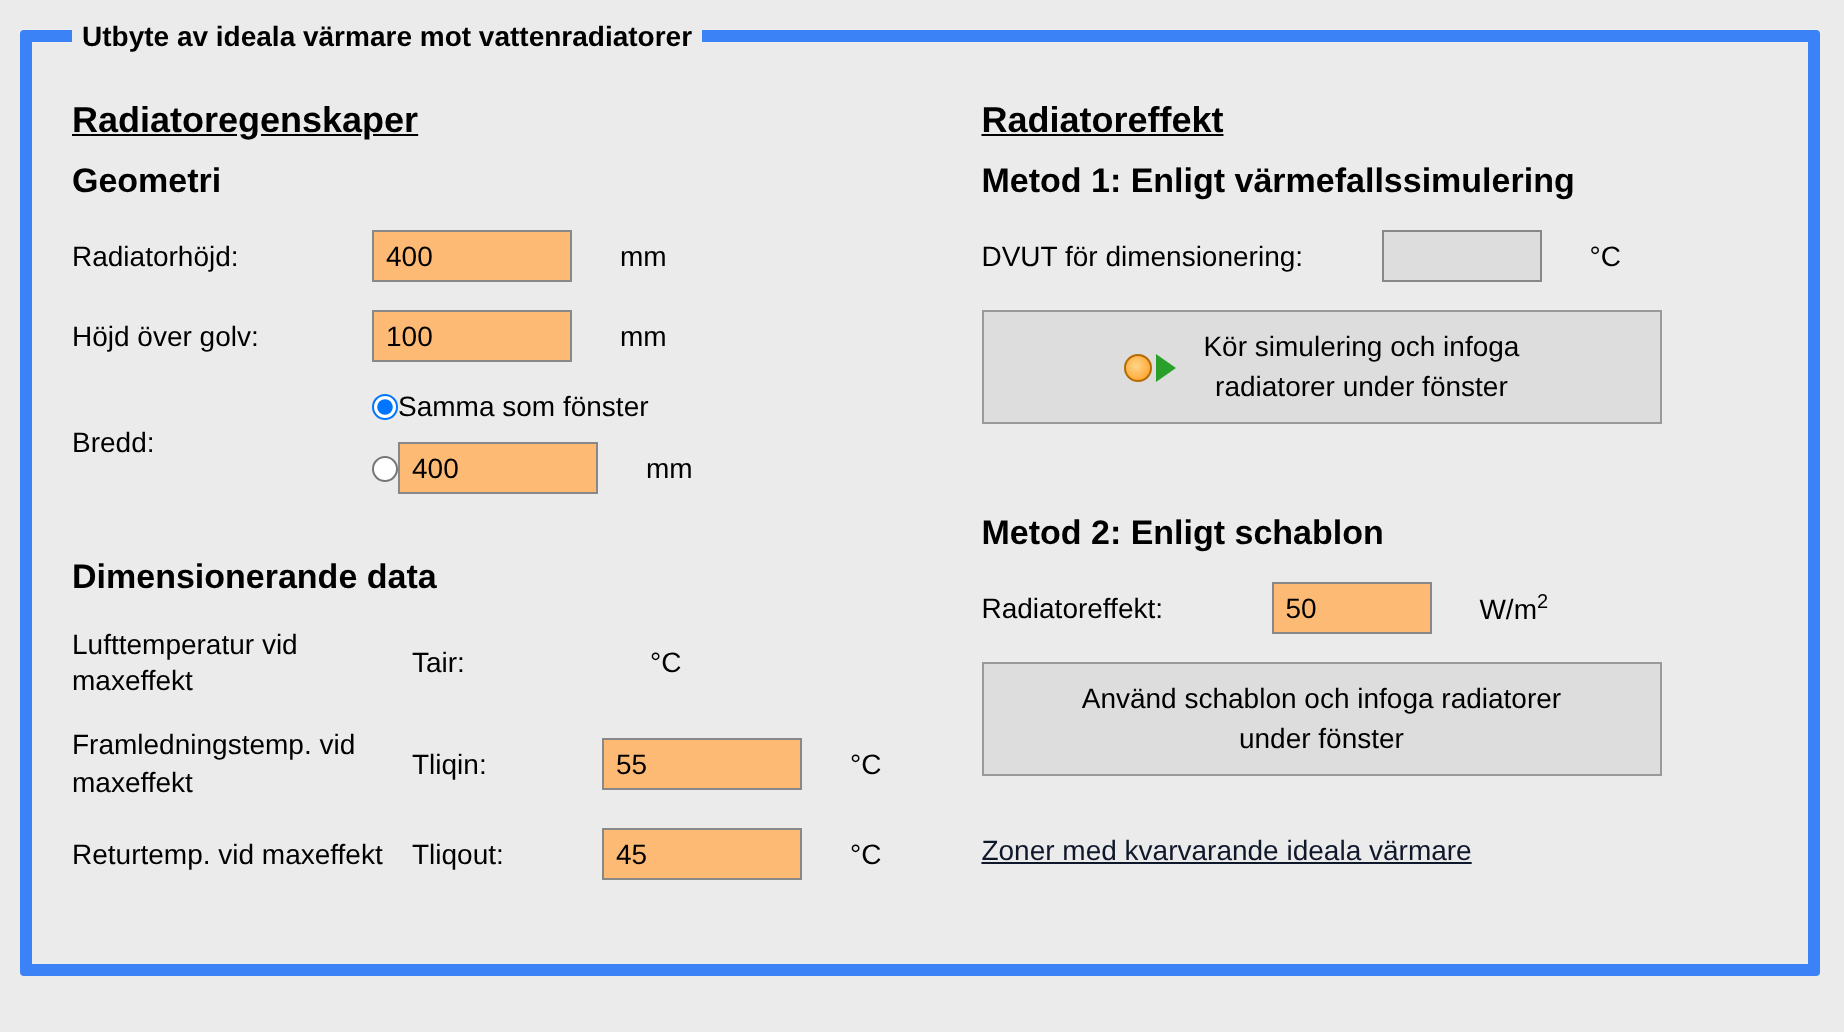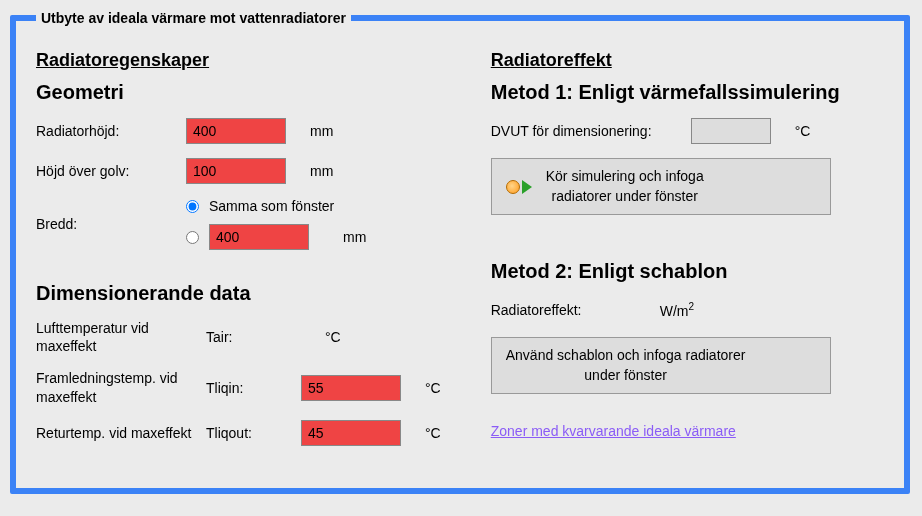--- a/index.html
+++ b/index.html
@@ -30,21 +30,21 @@
       flex: 1;
     }
     .section-title {
       font-weight: bold;
       text-decoration: underline;
       font-size: 18px;
       margin: 8px 0 10px 0;
     }
     .subheading {
       font-weight: bold;
-      font-size: 20px;
+      font-size: 17px;
       margin: 8px 0 10px 0;
     }
     .row {
       display: flex;
       align-items: center;
       margin: 14px 0;
       min-height: 26px;
     }
     .label-col {
       width: 150px;
@@ -54,21 +54,21 @@
       width: 170px;
       flex-shrink: 0;
     }
     .symbol-col-d {
       width: 95px;
       flex-shrink: 0;
     }
     .num-input {
       width: 100px;
       height: 26px;
-      background: #ef4444;
+      background: #fdba74;
       border: 1px solid #888;
       padding: 0 6px;
       font-size: 14px;
       font-family: inherit;
     }
     .num-input.disabled {
       background: #ddd;
       color: #999;
     }
     .num-input.small {
@@ -78,44 +78,44 @@
       margin-left: 24px;
     }
     .radio-group {
       display: flex;
       flex-direction: column;
       gap: 10px;
     }
     .radio-line {
       display: flex;
       align-items: center;
-      gap: 10px;
     }
     input[type="radio"] {
       margin: 0;
     }
     .action-button {
       background: #ddd;
       border: 1px solid #999;
       padding: 8px 14px;
       display: flex;
       align-items: center;
+      justify-content: center;
       gap: 14px;
       cursor: pointer;
       width: 340px;
       text-align: center;
       font-family: inherit;
       font-size: 14px;
     }
     .action-button .btn-text {
       text-align: center;
       line-height: 1.4;
     }
     .link {
-      color: #8b5cf6;
+      color: #0f172a;
       text-decoration: underline;
       cursor: pointer;
     }
     .sim-icon {
       display: inline-flex;
       align-items: center;
       gap: 2px;
     }
     .sim-icon .circle {
       width: 14px;
@@ -229,20 +229,21 @@
         <span class="btn-text">
           <span>Kör simulering och infoga</span><br>
           <span>radiatorer under fönster</span>
         </span>
       </button>
 
       <div class="subheading mt-big">Metod 2: Enligt schablon</div>
 
       <div class="right-row">
         <div style="width:145px;flex-shrink:0;">Radiatoreffekt:</div>
+        <input class="num-input small" value="50" style="">
         <div class="unit"><span>W/m</span><sup>2</sup></div>
       </div>
 
       <button class="action-button">
         <span class="btn-text">
           <span>Använd schablon och infoga radiatorer</span><br>
           <span>under fönster</span>
         </span>
       </button>
 

